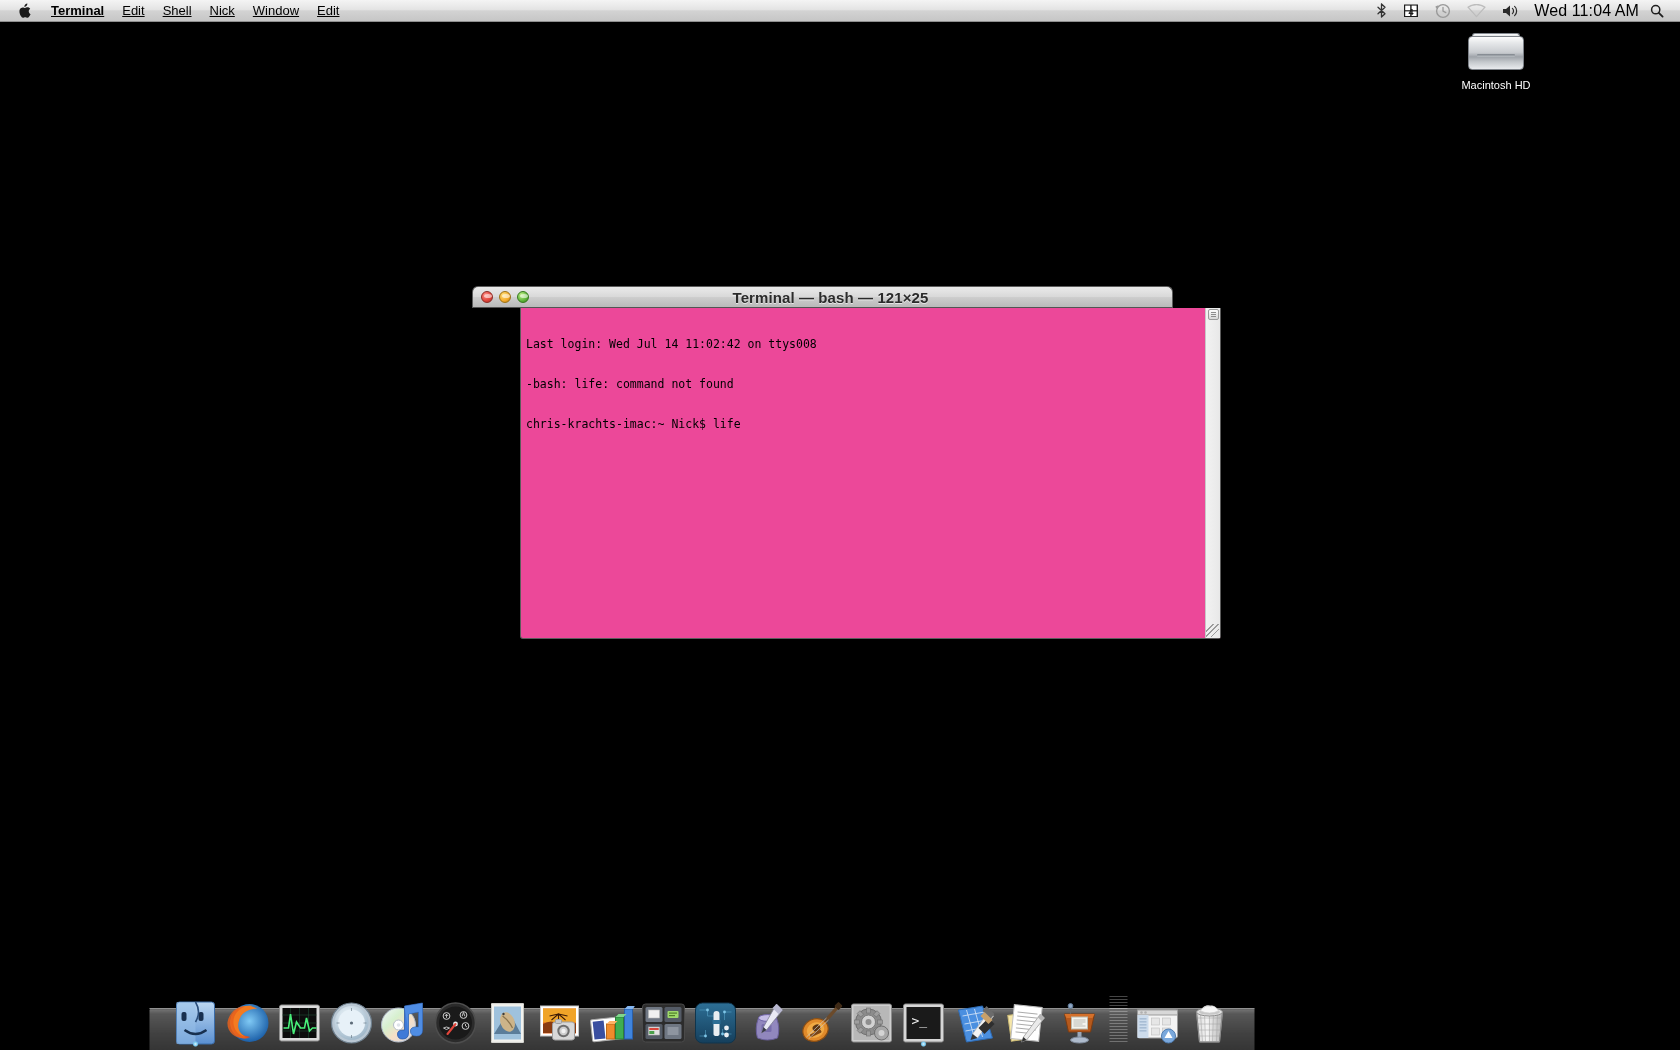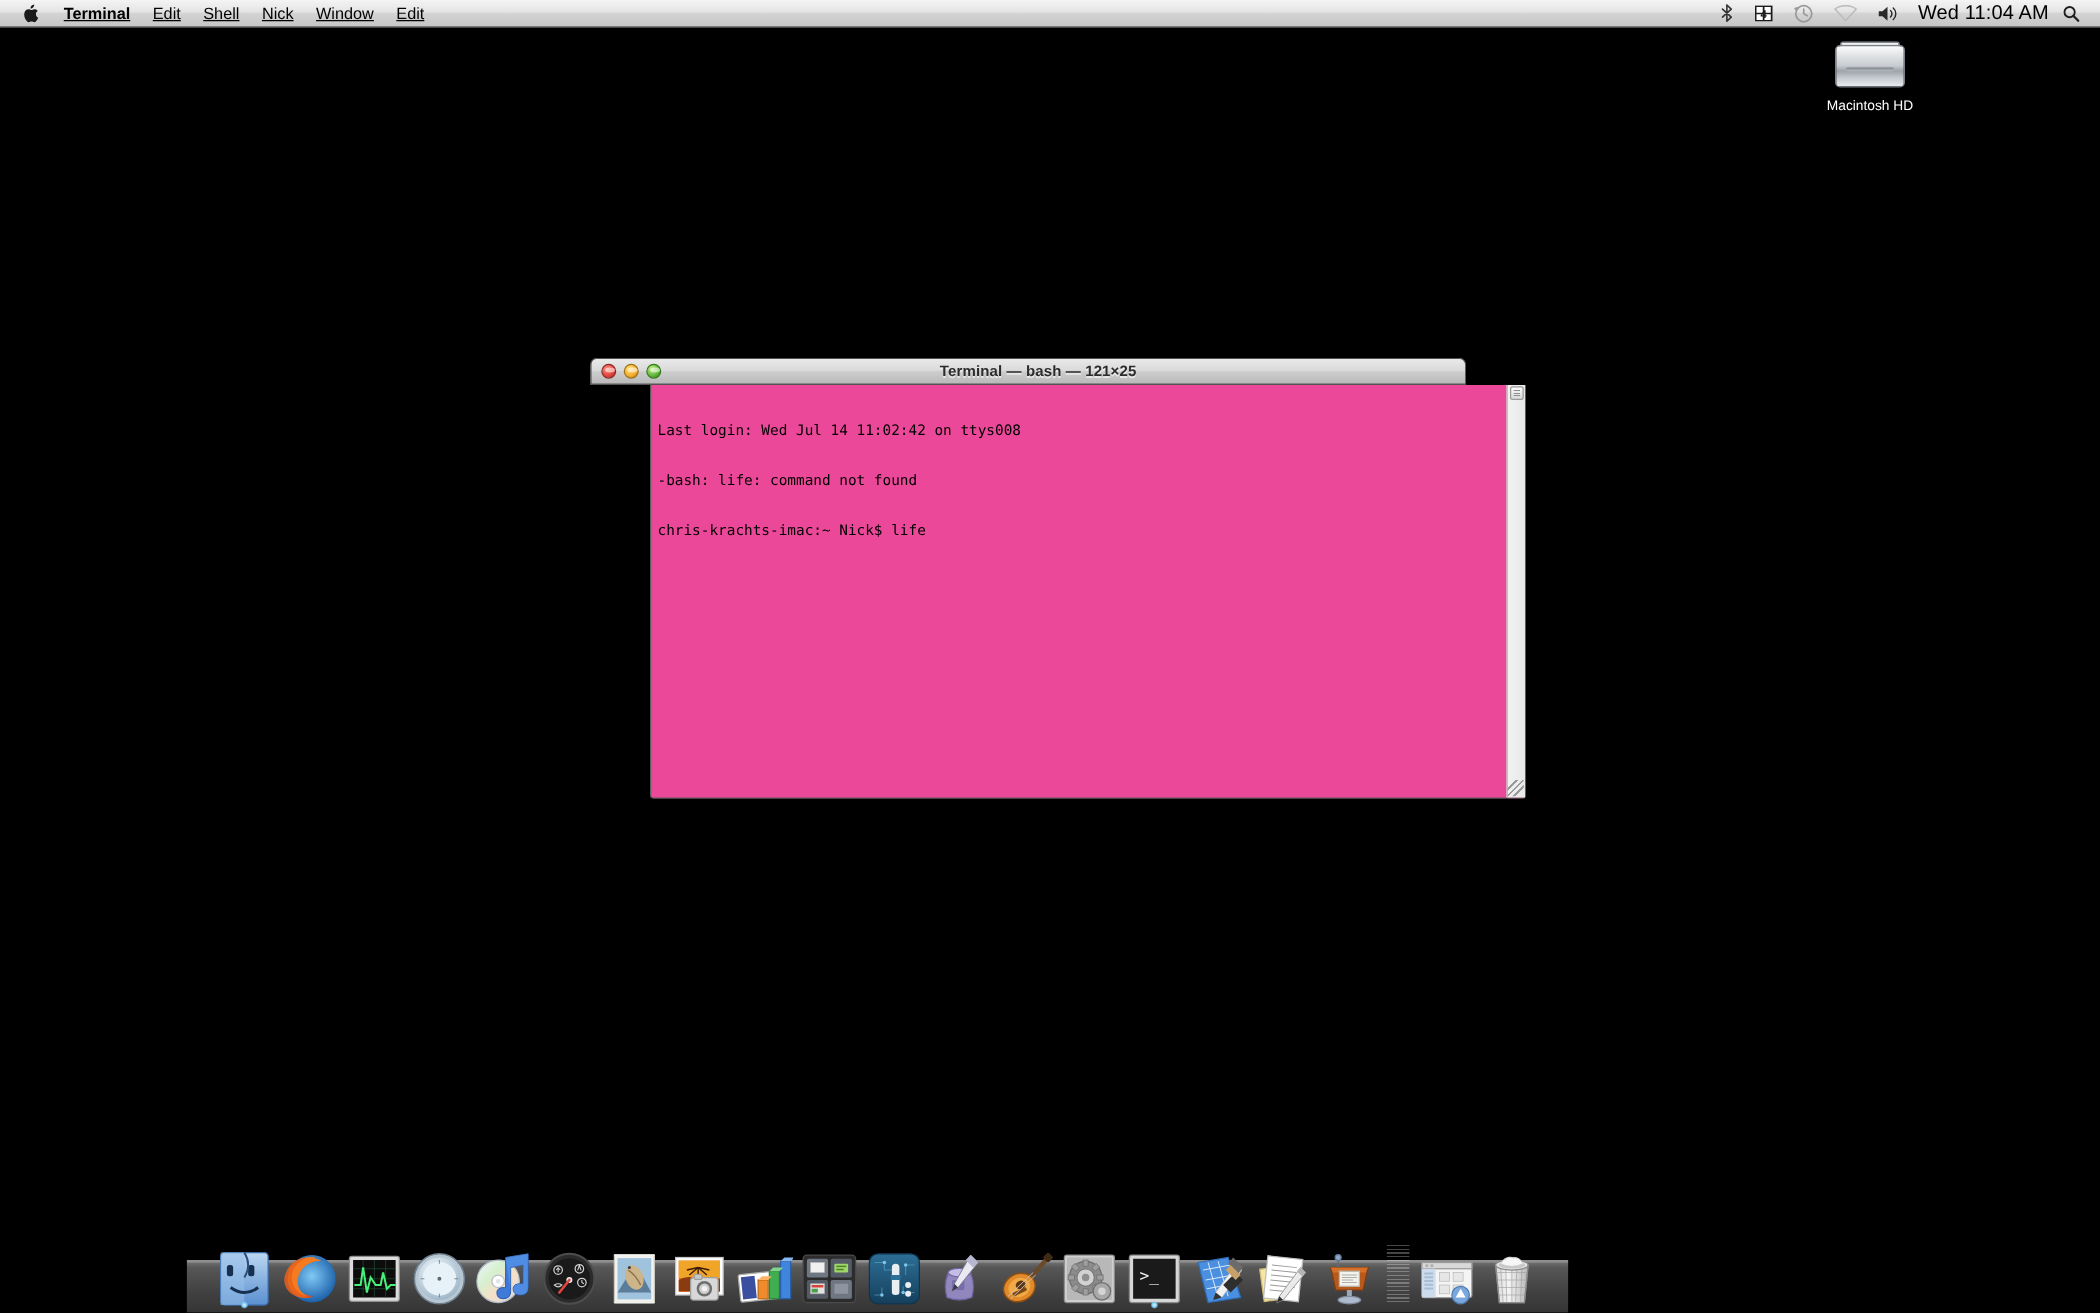--- a/index.html
+++ b/index.html
@@ -94,21 +94,21 @@
     border-radius:50%; background:rgba(255,255,255,.55);
   }
   .tl.red{ background:radial-gradient(circle at 35% 30%,#ff8d84,#e0443a 60%,#9e2a22);
            border:1px solid #8c2b25; }
   .tl.yellow{ background:radial-gradient(circle at 35% 30%,#ffe07a,#f5ab2a 60%,#a9700d);
            border:1px solid #9d7214; }
   .tl.green{ background:radial-gradient(circle at 35% 30%,#c1f08a,#5fb53a 60%,#2f7a17);
            border:1px solid #357a1c; }
   #window-title{
     position:absolute; left:16px; right:0; text-align:center;
-    font-size:12px; color:#2b2b2b; font-weight:bold;
+    font-size:15px; color:#2b2b2b; font-weight:bold;
     text-shadow:0 1px 0 rgba(255,255,255,.6);
     pointer-events:none; letter-spacing:0.1px;
   }
   #term-body{
     position:relative; width:100%; height:331px;
     background:#ec4899;
     border:1px solid #5c5c5c; border-top:none;
     border-radius:0 0 3px 3px;
     display:flex;
     margin-left:48px;

